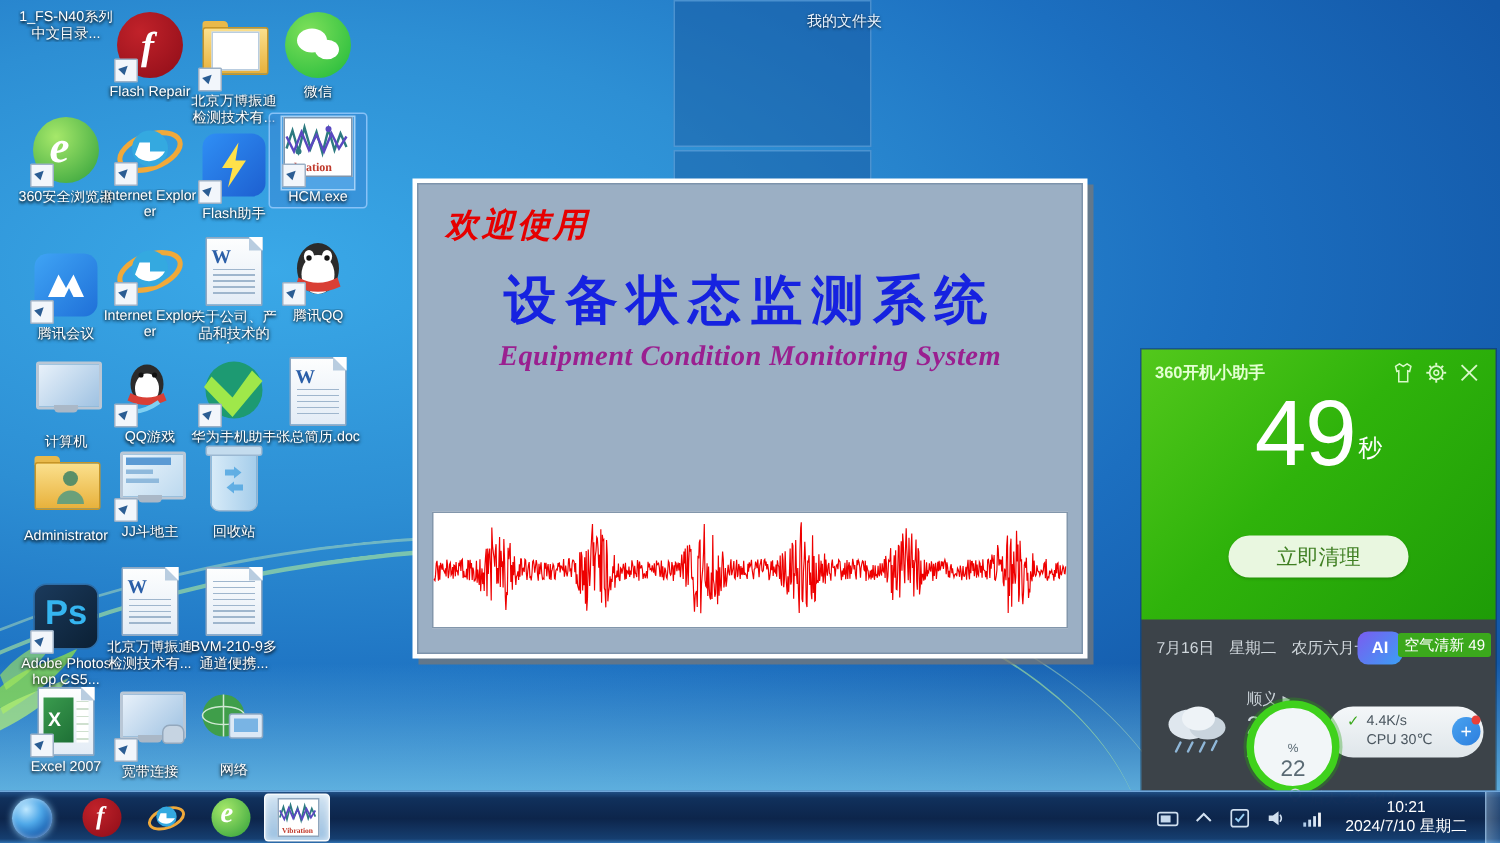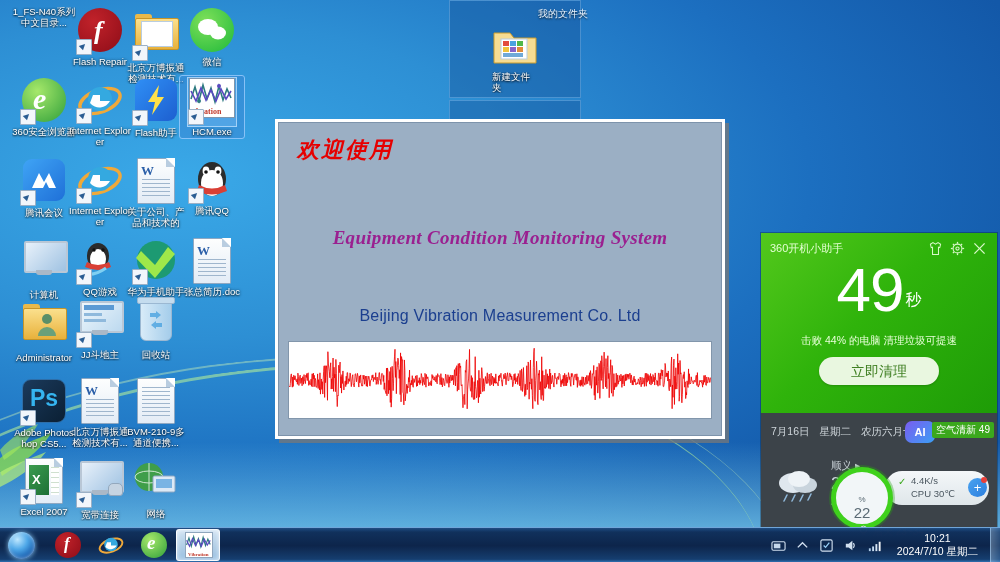--- a/index.html
+++ b/index.html
@@ -41,21 +41,21 @@
      background:repeating-linear-gradient(to bottom,#9fb6cd 0 1px,transparent 1px 4px);}
   .pdf-badge{position:absolute;left:2px;top:19px;right:2px;height:13px;background:#d63a2f;color:#fff;
      font-size:8px;font-weight:bold;text-align:center;line-height:13px;letter-spacing:.3px;}
   .w-badge{position:absolute;left:3px;top:4px;font:bold 13px "Liberation Serif",serif;color:#2b5fa8;}
   .folder{width:42px;height:34px;margin:8px auto 0;position:relative;}
   .folder .tab{position:absolute;left:0;top:0;width:17px;height:6px;background:#e9b94a;border-radius:2px 3px 0 0;}
   .folder .body{position:absolute;left:0;top:4px;width:42px;height:30px;border-radius:2px;
      background:linear-gradient(to bottom,#fbe08d,#e8b13b);border:1px solid #c69528;}
   .folder .inner{position:absolute;left:6px;top:7px;width:30px;height:24px;background:#fff;border:1px solid #b9cde0;}
   .circ{width:44px;height:44px;border-radius:50%;margin:2px auto 0;position:relative;}
-  .sq-app{width:42px;height:42px;border-radius:9px;margin:3px auto 0;position:relative;}
+  .sq-app{width:42px;height:42px;border-radius:9px;margin:13px auto 0;position:relative;}
   .monitor{width:42px;height:36px;margin:5px auto 0;position:relative;}
   .monitor .scr{position:absolute;left:1px;top:0;width:40px;height:28px;border-radius:2px;
      background:linear-gradient(135deg,#e8f1fa,#9fc2e2);border:2px solid #b9c7d6;}
   .monitor .stand{position:absolute;left:13px;top:29px;width:16px;height:5px;background:#aab8c7;border-radius:0 0 3px 3px;}
   .bin{width:30px;height:38px;margin:5px auto 0;position:relative;
      background:linear-gradient(to right,rgba(225,240,250,.95),rgba(185,215,238,.85));
      border:1px solid #9bb8d2;border-radius:2px 2px 6px 6px;}
   .bin:before{content:"";position:absolute;left:-4px;top:-5px;width:36px;height:5px;background:#c4dcee;
      border:1px solid #9bb8d2;border-radius:2px;}
   
@@ -77,21 +77,21 @@
      font-weight:bold;font-size:21px;color:#0d1228;letter-spacing:2px;}
   .company-en{position:absolute;left:0;right:0;top:184px;text-align:center;font-size:16px;color:#1b3f8f;
      letter-spacing:.2px;}
   .wave-box{position:absolute;left:9px;right:9px;top:218px;height:76px;background:#ffffff;border:1px solid #8296ab;}
   .wave-box svg{display:block;width:100%;height:100%;}
   
   #w360{position:absolute;left:761px;top:233px;width:236px;height:294px;background:#3c4349;
      box-shadow:0 0 0 1px rgba(0,0,0,.25);}
   .w360-green{height:180px;background:linear-gradient(135deg,#53c81c 0%,#2fb30b 45%,#1e9c07 100%);position:relative;}
   .w360-head{display:flex;align-items:center;padding:7px 9px 0 9px;}
-  .w360-title{font-size:11px;color:#e3ffd2;flex:1;}
+  .w360-title{font-size:11px;color:#e3ffd2;flex:1;font-weight:bold;}
   .w360-head .hicon{width:17px;height:17px;margin-left:5px;opacity:.92;}
   .bignum{position:absolute;left:0;right:0;top:26px;text-align:center;}
   .bignum .n{font-size:62px;line-height:62px;color:#ffffff;font-weight:300;letter-spacing:-1px;}
   .bignum .u{font-size:16px;color:#ffffff;margin-left:2px;vertical-align:6px;}
   .w360-sub{position:absolute;left:0;right:0;top:101px;text-align:center;font-size:10.5px;color:#e8ffd9;}
   .w360-btn{position:absolute;left:50%;top:124px;transform:translateX(-50%);width:120px;height:28px;
      border-radius:14px;background:#e9f7e0;color:#3f7f22;font-size:14px;text-align:center;line-height:28px;
      box-shadow:0 1px 2px rgba(0,0,0,.18);cursor:pointer;}
   .w360-dark{height:114px;position:relative;color:#d4dade;}
   .dateline{display:flex;align-items:center;gap:10px;padding:12px 0 0 10px;font-size:10.5px;color:#cfd6db;}
@@ -409,42 +409,28 @@
           <rect x="20" y="16" width="22" height="16" rx="1.5" fill="#dce9f6" stroke="#8fa8c2"></rect>
           <rect x="23" y="19" width="16" height="9" fill="#79b4e4"></rect>
         </svg>
       </div>
       <div class="icon-label">网络</div>
     </div>
   </div>
 
 <div class="ghost-win" style="left:449px;top:0px;width:130px;height:96px;">
   <div class="ghost-title" style="top:6px;margin-left:48px;">我的文件夹</div>
-  <div style="position:absolute;left:50%;top:26px;transform:translateX(-50%);width:46px;">
-    <svg width="46" height="40" viewBox="0 0 46 40">
-      <path d="M2 6 h16 l4 5 h22 v25 h-42 z" fill="#f6dc92" stroke="#c99b2c"></path>
-      <rect x="9" y="12" width="26" height="20" fill="#fff" stroke="#b9cde0"></rect>
-      <rect x="11" y="14" width="6" height="5" fill="#e34b3c"></rect>
-        <rect x="18" y="14" width="6" height="5" fill="#4aa3e0"></rect>
-      <rect x="25" y="14" width="6" height="5" fill="#51b84a"></rect>
-        <rect x="11" y="20" width="6" height="5" fill="#f0c23a"></rect>
-      <rect x="18" y="20" width="6" height="5" fill="#8a63c8"></rect>
-        <rect x="25" y="20" width="6" height="5" fill="#e08b3a"></rect>
-      <rect x="11" y="26" width="20" height="4" fill="#6fa9d8"></rect>
-    </svg>
-    <div class="icon-label">新建文件夹</div>
-  </div>
 </div>
 <div class="ghost-win" style="left:449px;top:100px;width:130px;height:20px;"></div>
 
 <div id="splash">
   <div class="inner">
     <div class="welcome">欢迎使用</div>
+    <div class="title-cn">设备状态监测系统</div>
     <div class="title-en">Equipment Condition Monitoring System</div>
-    <div class="company-en">Beijing Vibration Measurement Co. Ltd</div>
     <div class="wave-box">
       <svg viewBox="0 0 432 72" preserveAspectRatio="none">
         <polyline id="wavepath" fill="none" stroke="#ee0000" stroke-width="0.8" points="0.0,42.4 0.5,41.9 1.0,42.6 1.4,39.1 1.9,31.8 2.4,30.2 2.9,37.0 3.4,42.8 3.8,33.1 4.3,42.1 4.8,31.5 5.3,33.2 5.8,35.8 6.2,32.0 6.7,35.8 7.2,36.8 7.7,37.8 8.2,34.9 8.6,40.1 9.1,29.5 9.6,32.8 10.1,41.2 10.6,37.8 11.0,32.4 11.5,31.4 12.0,39.2 12.5,38.2 13.0,34.1 13.4,41.5 13.9,32.9 14.4,33.2 14.9,40.0 15.4,30.9 15.8,36.6 16.3,36.5 16.8,39.4 17.3,31.4 17.8,33.6 18.2,29.9 18.7,36.6 19.2,29.8 19.7,29.2 20.2,41.1 20.6,36.6 21.1,40.1 21.6,40.0 22.1,40.3 22.6,35.2 23.0,42.0 23.5,30.1 24.0,30.3 24.5,42.5 25.0,29.5 25.4,35.0 25.9,31.6 26.4,42.3 26.9,34.5 27.4,36.5 27.8,42.9 28.3,42.8 28.8,41.2 29.3,30.2 29.8,44.0 30.2,35.7 30.7,40.2 31.2,45.4 31.7,29.2 32.2,49.4 32.6,42.2 33.1,35.0 33.6,44.9 34.1,37.6 34.6,49.3 35.0,35.4 35.5,27.8 36.0,22.6 36.5,52.5 37.0,22.4 37.4,38.5 37.9,26.2 38.4,22.5 38.9,33.6 39.4,55.2 39.8,9.2 40.3,20.8 40.8,24.7 41.3,28.0 41.8,33.9 42.2,24.0 42.7,19.7 43.2,44.6 43.7,34.8 44.2,44.5 44.6,32.8 45.1,15.2 45.6,46.8 46.1,23.9 46.6,34.0 47.0,30.5 47.5,47.1 48.0,16.5 48.5,29.6 49.0,52.5 49.4,61.2 49.9,50.6 50.4,51.1 50.9,22.0 51.4,29.1 51.8,25.1 52.3,19.0 52.8,43.6 53.3,32.8 53.8,48.4 54.2,30.9 54.7,39.3 55.2,27.4 55.7,38.8 56.2,45.5 56.6,40.3 57.1,39.4 57.6,36.8 58.1,42.3 58.6,32.4 59.0,40.3 59.5,29.0 60.0,29.1 60.5,39.5 61.0,35.0 61.4,34.8 61.9,37.3 62.4,29.3 62.9,29.9 63.4,38.3 63.8,42.3 64.3,37.2 64.8,33.0 65.3,31.0 65.8,40.6 66.2,40.3 66.7,42.6 67.2,38.2 67.7,30.6 68.2,30.0 68.6,32.5 69.1,37.7 69.6,33.9 70.1,29.7 70.6,32.6 71.0,38.8 71.5,42.7 72.0,32.1 72.5,38.7 73.0,34.1 73.4,31.2 73.9,38.4 74.4,41.8 74.9,41.3 75.4,41.7 75.8,31.5 76.3,35.2 76.8,31.5 77.3,40.0 77.8,34.5 78.2,32.3 78.7,37.5 79.2,41.8 79.7,32.2 80.2,42.3 80.6,36.9 81.1,35.5 81.6,32.3 82.1,33.4 82.6,41.4 83.0,41.8 83.5,36.4 84.0,35.5 84.5,35.9 85.0,31.6 85.4,33.9 85.9,31.1 86.4,37.5 86.9,33.5 87.4,33.6 87.8,35.2 88.3,35.9 88.8,29.1 89.3,40.2 89.8,37.2 90.2,33.2 90.7,37.5 91.2,40.1 91.7,36.8 92.2,29.1 92.6,29.0 93.1,36.2 93.6,35.6 94.1,40.4 94.6,32.1 95.0,29.8 95.5,29.9 96.0,30.9 96.5,37.4 97.0,31.6 97.4,44.9 97.9,38.7 98.4,45.9 98.9,47.5 99.4,49.0 99.8,24.8 100.3,51.0 100.8,24.6 101.3,27.4 101.8,49.0 102.2,36.3 102.7,45.6 103.2,28.0 103.7,57.3 104.2,24.0 104.6,61.7 105.1,53.4 105.6,23.0 106.1,34.8 106.6,46.1 107.0,39.0 107.5,22.4 108.0,14.1 108.5,6.9 109.0,33.5 109.4,18.5 109.9,49.0 110.4,27.3 110.9,24.0 111.4,15.2 111.8,15.9 112.3,22.4 112.8,34.5 113.3,26.3 113.8,49.8 114.2,10.3 114.7,56.7 115.2,13.8 115.7,17.3 116.2,16.8 116.6,47.5 117.1,48.9 117.6,59.6 118.1,17.0 118.6,26.8 119.0,55.8 119.5,49.8 120.0,46.6 120.5,40.0 121.0,48.7 121.4,41.5 121.9,43.5 122.4,33.7 122.9,38.0 123.4,26.6 123.8,47.2 124.3,39.3 124.8,40.8 125.3,36.3 125.8,40.6 126.2,31.9 126.7,41.8 127.2,42.9 127.7,34.7 128.2,35.3 128.6,38.3 129.1,35.5 129.6,32.1 130.1,34.9 130.6,42.1 131.0,31.5 131.5,41.6 132.0,36.4 132.5,36.8 133.0,38.7 133.4,33.8 133.9,40.4 134.4,36.3 134.9,39.0 135.4,29.9 135.8,31.8 136.3,34.4 136.8,41.2 137.3,33.4 137.8,38.0 138.2,38.5 138.7,40.4 139.2,29.7 139.7,32.5 140.2,42.8 140.6,30.7 141.1,34.7 141.6,34.6 142.1,33.0 142.6,36.0 143.0,41.6 143.5,38.6 144.0,38.4 144.5,41.1 145.0,38.9 145.4,36.7 145.9,41.4 146.4,30.8 146.9,34.4 147.4,31.9 147.8,35.6 148.3,35.3 148.8,36.3 149.3,33.0 149.8,36.3 150.2,37.7 150.7,31.7 151.2,38.2 151.7,39.6 152.2,30.0 152.6,32.7 153.1,32.2 153.6,31.7 154.1,34.3 154.6,40.3 155.0,38.4 155.5,30.0 156.0,40.6 156.5,33.7 157.0,42.5 157.4,40.3 157.9,34.5 158.4,36.3 158.9,40.4 159.4,41.4 159.8,37.3 160.3,30.4 160.8,31.4 161.3,37.8 161.8,39.2 162.2,38.6 162.7,31.0 163.2,34.2 163.7,42.9 164.2,33.0 164.6,38.9 165.1,31.2 165.6,31.8 166.1,36.8 166.6,33.1 167.0,31.3 167.5,36.2 168.0,31.6 168.5,40.6 169.0,34.0 169.4,26.2 169.9,32.9 170.4,41.6 170.9,24.3 171.4,31.9 171.8,22.4 172.3,46.6 172.8,38.3 173.3,20.5 173.8,45.4 174.2,30.7 174.7,20.1 175.2,24.3 175.7,22.7 176.2,41.0 176.6,41.6 177.1,40.4 177.6,52.2 178.1,62.3 178.6,51.7 179.0,50.5 179.5,49.3 180.0,59.3 180.5,27.0 181.0,28.7 181.4,18.7 181.9,16.8 182.4,63.3 182.9,44.6 183.4,38.9 183.8,35.0 184.3,24.8 184.8,7.0 185.3,42.3 185.8,46.1 186.2,46.7 186.7,31.8 187.2,52.4 187.7,33.8 188.2,47.9 188.6,53.2 189.1,54.6 189.6,37.6 190.1,54.3 190.6,13.9 191.0,42.0 191.5,45.0 192.0,52.9 192.5,51.0 193.0,36.4 193.4,36.9 193.9,57.6 194.4,26.8 194.9,52.3 195.4,34.3 195.8,44.8 196.3,49.3 196.8,34.3 197.3,24.3 197.8,29.5 198.2,47.0 198.7,43.1 199.2,34.7 199.7,46.6 200.2,42.4 200.6,37.7 201.1,32.7 201.6,37.6 202.1,39.4 202.6,32.9 203.0,29.2 203.5,39.3 204.0,36.9 204.5,34.6 205.0,30.4 205.4,40.7 205.9,41.5 206.4,35.0 206.9,29.6 207.4,40.4 207.8,39.1 208.3,32.2 208.8,34.2 209.3,41.7 209.8,33.5 210.2,38.9 210.7,34.7 211.2,39.2 211.7,30.2 212.2,39.1 212.6,38.0 213.1,38.6 213.6,39.6 214.1,41.6 214.6,32.1 215.0,37.0 215.5,31.2 216.0,33.8 216.5,32.7 217.0,29.6 217.4,35.4 217.9,38.7 218.4,41.8 218.9,35.5 219.4,35.1 219.8,30.7 220.3,32.1 220.8,34.8 221.3,29.4 221.8,36.0 222.2,40.5 222.7,33.3 223.2,31.4 223.7,29.1 224.2,36.3 224.6,37.0 225.1,36.2 225.6,30.0 226.1,29.3 226.6,33.2 227.0,30.7 227.5,35.7 228.0,32.3 228.5,35.1 229.0,42.4 229.4,41.0 229.9,37.2 230.4,30.5 230.9,36.2 231.4,29.9 231.8,39.7 232.3,33.8 232.8,37.0 233.3,37.7 233.8,32.5 234.2,40.2 234.7,29.9 235.2,32.8 235.7,34.0 236.2,41.6 236.6,26.9 237.1,42.3 237.6,45.9 238.1,25.5 238.6,29.8 239.0,46.9 239.5,42.0 240.0,24.2 240.5,38.5 241.0,46.3 241.4,51.5 241.9,40.0 242.4,50.1 242.9,38.1 243.4,22.5 243.8,45.2 244.3,43.2 244.8,18.9 245.3,20.7 245.8,54.2 246.2,38.0 246.7,39.8 247.2,17.1 247.7,37.5 248.2,44.8 248.6,34.8 249.1,50.7 249.6,63.2 250.1,24.1 250.6,9.3 251.0,5.9 251.5,54.2 252.0,56.2 252.5,36.7 253.0,29.3 253.4,18.2 253.9,30.1 254.4,56.9 254.9,59.4 255.4,30.0 255.8,31.3 256.3,26.7 256.8,45.4 257.3,37.6 257.8,51.1 258.2,54.5 258.7,14.0 259.2,50.5 259.7,27.2 260.2,55.6 260.6,55.2 261.1,31.4 261.6,43.8 262.1,43.0 262.6,44.0 263.0,26.0 263.5,42.9 264.0,38.0 264.5,30.1 265.0,40.1 265.4,32.1 265.9,44.0 266.4,39.8 266.9,25.6 267.4,44.7 267.8,29.4 268.3,36.1 268.8,39.6 269.3,33.1 269.8,31.6 270.2,38.1 270.7,38.6 271.2,42.7 271.7,32.2 272.2,29.4 272.6,34.3 273.1,34.4 273.6,34.0 274.1,40.0 274.6,34.9 275.0,33.1 275.5,32.6 276.0,35.5 276.5,29.6 277.0,30.3 277.4,30.8 277.9,36.9 278.4,42.5 278.9,36.4 279.4,40.2 279.8,35.0 280.3,38.9 280.8,31.5 281.3,41.8 281.8,37.4 282.2,29.7 282.7,41.6 283.2,33.6 283.7,31.1 284.2,41.5 284.6,33.2 285.1,38.5 285.6,34.9 286.1,29.0 286.6,31.7 287.0,35.6 287.5,32.9 288.0,38.9 288.5,42.0 289.0,29.8 289.4,33.0 289.9,29.8 290.4,31.0 290.9,34.1 291.4,40.8 291.8,34.9 292.3,32.2 292.8,30.3 293.3,30.7 293.8,35.8 294.2,36.3 294.7,30.1 295.2,43.0 295.7,33.0 296.2,35.5 296.6,36.6 297.1,41.2 297.6,40.2 298.1,36.3 298.6,42.0 299.0,35.8 299.5,40.9 300.0,32.9 300.5,39.9 301.0,42.2 301.4,33.1 301.9,39.4 302.4,39.0 302.9,40.9 303.4,33.3 303.8,38.5 304.3,40.0 304.8,31.7 305.3,38.0 305.8,39.5 306.2,31.7 306.7,36.5 307.2,37.2 307.7,29.1 308.2,41.1 308.6,27.1 309.1,31.9 309.6,43.9 310.1,39.9 310.6,30.0 311.0,30.7 311.5,30.2 312.0,22.2 312.5,50.5 313.0,32.8 313.4,54.9 313.9,37.8 314.4,26.7 314.9,40.9 315.4,23.5 315.8,48.1 316.3,48.4 316.8,37.1 317.3,20.2 317.8,21.3 318.2,53.4 318.7,34.3 319.2,17.8 319.7,36.4 320.2,13.0 320.6,18.6 321.1,34.7 321.6,44.4 322.1,22.9 322.6,9.6 323.0,22.8 323.5,30.9 324.0,42.5 324.5,15.7 325.0,36.8 325.4,44.2 325.9,24.2 326.4,13.0 326.9,34.7 327.4,29.7 327.8,52.8 328.3,32.0 328.8,29.1 329.3,16.8 329.8,43.2 330.2,48.5 330.7,22.2 331.2,24.5 331.7,51.5 332.2,46.1 332.6,30.0 333.1,45.2 333.6,38.8 334.1,38.8 334.6,42.8 335.0,29.6 335.5,42.1 336.0,39.7 336.5,31.2 337.0,40.0 337.4,36.8 337.9,37.6 338.4,31.8 338.9,35.8 339.4,37.0 339.8,30.5 340.3,33.7 340.8,43.0 341.3,32.0 341.8,39.7 342.2,35.0 342.7,31.5 343.2,41.7 343.7,36.1 344.2,30.8 344.6,36.8 345.1,30.2 345.6,36.3 346.1,35.1 346.6,30.5 347.0,33.5 347.5,30.7 348.0,35.3 348.5,31.2 349.0,29.5 349.4,31.0 349.9,38.7 350.4,31.2 350.9,34.3 351.4,40.6 351.8,36.5 352.3,40.8 352.8,33.8 353.3,32.4 353.8,38.0 354.2,35.0 354.7,38.6 355.2,40.7 355.7,39.1 356.2,38.5 356.6,38.5 357.1,39.9 357.6,34.9 358.1,35.9 358.6,37.7 359.0,40.3 359.5,33.2 360.0,36.5 360.5,42.4 361.0,38.3 361.4,33.5 361.9,39.8 362.4,39.9 362.9,38.0 363.4,34.0 363.8,42.1 364.3,34.1 364.8,29.6 365.3,38.5 365.8,41.9 366.2,29.6 366.7,38.1 367.2,30.7 367.7,30.6 368.2,36.6 368.6,31.8 369.1,39.9 369.6,35.9 370.1,29.9 370.6,40.8 371.0,32.6 371.5,38.5 372.0,39.5 372.5,30.8 373.0,31.8 373.4,37.7 373.9,33.3 374.4,40.8 374.9,29.3 375.4,35.8 375.8,36.1 376.3,36.5 376.8,40.6 377.3,36.7 377.8,41.9 378.2,29.7 378.7,29.3 379.2,33.0 379.7,41.1 380.2,29.5 380.6,35.2 381.1,26.2 381.6,29.9 382.1,32.1 382.6,26.6 383.0,42.0 383.5,42.4 384.0,40.1 384.5,36.1 385.0,20.3 385.4,22.7 385.9,33.2 386.4,29.3 386.9,32.5 387.4,29.5 387.8,37.0 388.3,27.4 388.8,43.5 389.3,46.2 389.8,35.1 390.2,36.7 390.7,42.4 391.2,20.6 391.7,14.2 392.2,63.2 392.6,40.7 393.1,52.4 393.6,22.0 394.1,16.2 394.6,59.2 395.0,32.3 395.5,44.7 396.0,24.4 396.5,37.7 397.0,44.6 397.4,40.5 397.9,11.2 398.4,30.6 398.9,19.9 399.4,56.1 399.8,51.5 400.3,17.5 400.8,30.4 401.3,29.2 401.8,52.0 402.2,57.6 402.7,49.5 403.2,32.9 403.7,30.8 404.2,34.7 404.6,28.2 405.1,42.8 405.6,37.7 406.1,53.6 406.6,47.8 407.0,50.2 407.5,36.8 408.0,40.8 408.5,43.1 409.0,25.5 409.4,40.2 409.9,30.1 410.4,38.5 410.9,39.7 411.4,38.7 411.8,33.0 412.3,36.2 412.8,37.2 413.3,37.1 413.8,39.6 414.2,38.5 414.7,36.1 415.2,36.6 415.7,38.1 416.2,36.2 416.6,32.0 417.1,31.4 417.6,41.2 418.1,29.0 418.6,41.3 419.0,42.7 419.5,40.4 420.0,40.8 420.5,36.4 421.0,37.9 421.4,37.3 421.9,36.1 422.4,38.8 422.9,38.8 423.4,42.8 423.8,36.1 424.3,40.3 424.8,31.7 425.3,38.1 425.8,32.0 426.2,31.5 426.7,40.8 427.2,41.2 427.7,33.1 428.2,38.6 428.6,38.9 429.1,36.4 429.6,33.5 430.1,34.6 430.6,38.2 431.0,38.3 431.5,33.7"></polyline>
       </svg>
     </div>
   </div>
 </div>
 
 <div id="w360">
   <div class="w360-green">
@@ -468,21 +454,20 @@
         </g>
       </svg>
       <svg class="hicon" viewBox="0 0 20 20">
         <line x1="4" y1="4" x2="16" y2="16" stroke="#e8ffda" stroke-width="1.5"></line>
         <line x1="16" y1="4" x2="4" y2="16" stroke="#e8ffda" stroke-width="1.5"></line>
       </svg>
     </div>
     <div class="bignum">
       <span class="n">49</span><span class="u">秒</span>
     </div>
-    <div class="w360-sub">击败 44% 的电脑 清理垃圾可提速</div>
     <div class="w360-btn">立即清理</div>
   </div>
   <div class="w360-dark">
     <div class="dateline">
       <span>7月16日</span>
       <span>星期二</span>
       <span>农历六月十一</span>
     </div>
     <div class="ai-pill">AI</div>
     <div class="air-badge">空气清新 49</div>

